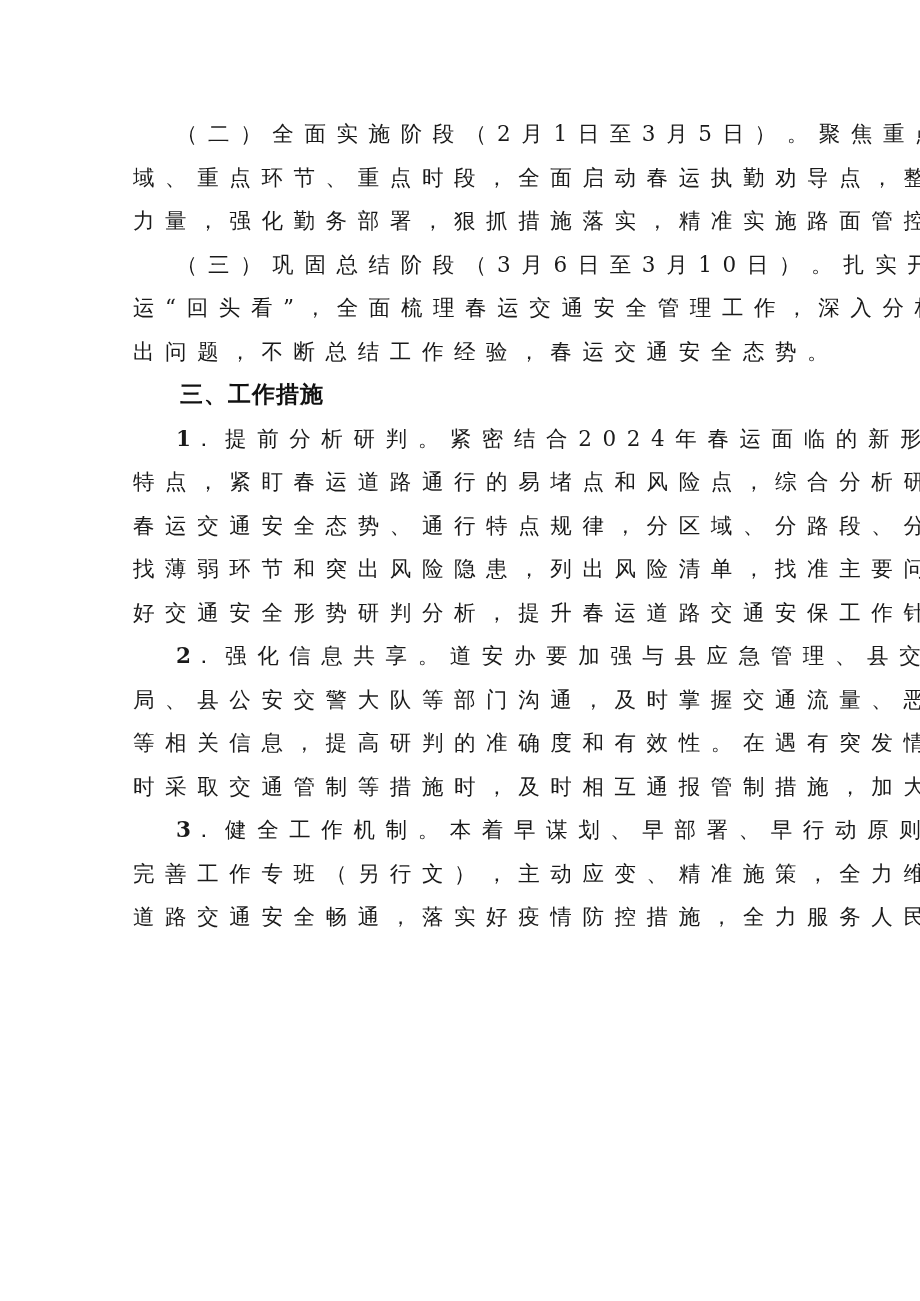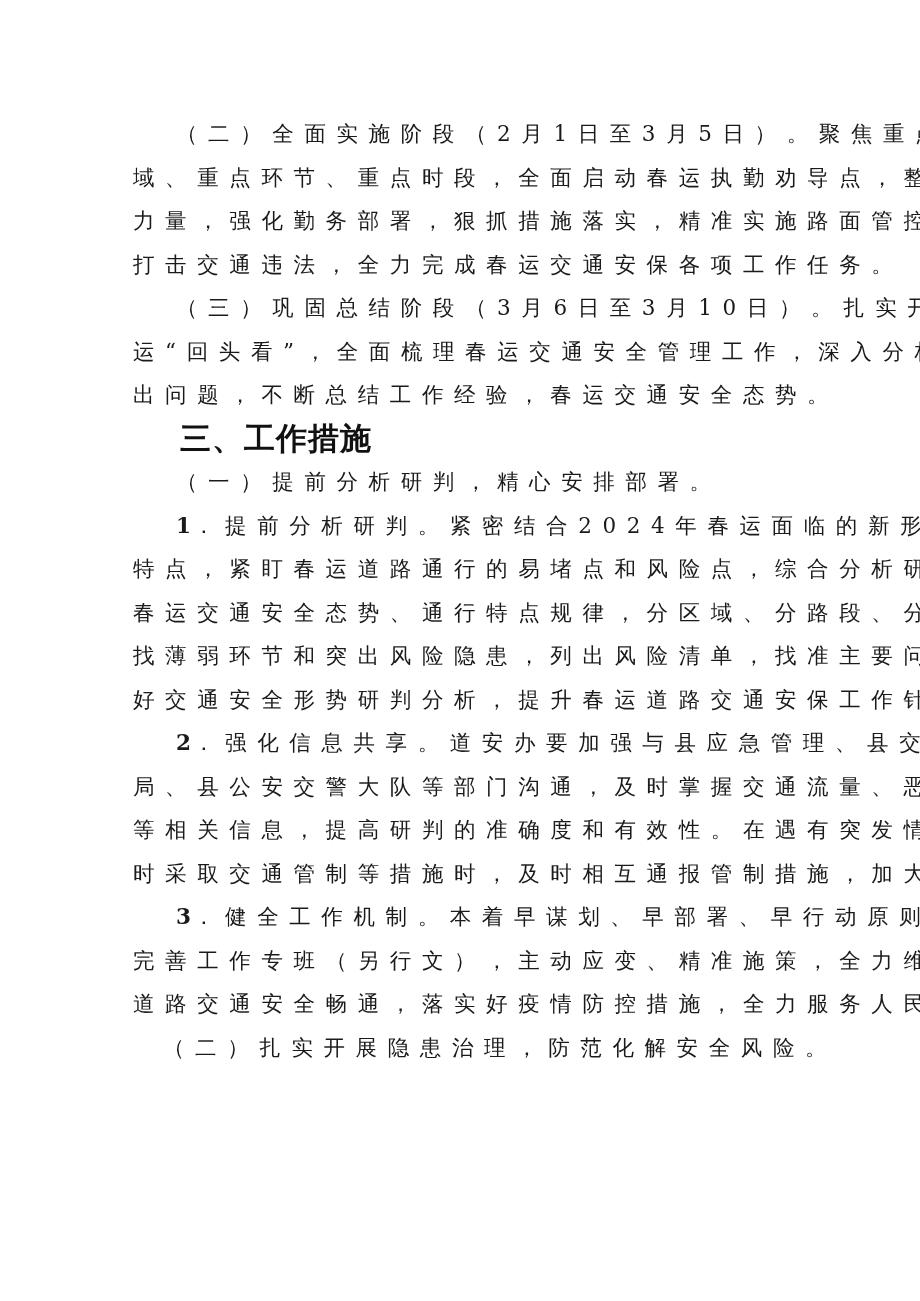--- a/index.html
+++ b/index.html
@@ -28,21 +28,21 @@
       letter-spacing: 10.6px;
       text-indent: 43px;
       margin: 0;
       text-align: justify;
       text-align-last: left;
       white-space: normal;
       word-break: break-all;
     }
     .section-heading {
       font-family: "DejaVu Sans", "Liberation Sans", sans-serif;
-      font-size: 31px;
+      font-size: 23px;
       font-weight: bold;
       line-height: 43.5px;
       letter-spacing: 1px;
       margin: 0;
       padding-left: 47px;
       color: #111;
     }
     .num {
       font-weight: bold;
       letter-spacing: 2px;
@@ -62,34 +62,30 @@
   </style>
 </head>
 <body>
 
 <div class="page">
 
   <div class="para" style="text-indent:0;">
     <span class="line"><span class="indent"></span><span>（二）全面实施阶段（2月1日至3月5日）。聚焦重点领</span></span>
     <span class="line">域、重点环节、重点时段，全面启动春运执勤劝导点，整合各方</span>
     <span class="line">力量，强化勤务部署，狠抓措施落实，精准实施路面管控、精准</span>
-    <span class="line">打击交通违法，全力完成春运交通安保各项工作任务。</span>
   </div>
 
   <div class="para" style="text-indent:0;">
     <span class="line"><span class="indent"></span><span>（三）巩固总结阶段（3月6日至3月10日）。扎实开展春</span></span>
     <span class="line">运“回头看”，全面梳理春运交通安全管理工作，深入分析道突</span>
     <span class="line">出问题，不断总结工作经验，春运交通安全态势。</span>
   </div>
 
   <h2 class="section-heading">三、工作措施</h2>
 
-  <div class="para" style="text-indent:0;">
-    <span class="line"><span class="indent"></span><span>（一）提前分析研判，精心安排部署。</span></span>
-  </div>
 
   <div class="para" style="text-indent:0;">
     <span class="line"><span class="indent"></span><span class="num">1</span><span>．提前分析研判。紧密结合2024年春运面临的新形势、新</span></span>
     <span class="line">特点，紧盯春运道路通行的易堵点和风险点，综合分析研判本地</span>
     <span class="line">春运交通安全态势、通行特点规律，分区域、分路段、分时段查</span>
     <span class="line">找薄弱环节和突出风险隐患，列出风险清单，找准主要问题，做</span>
     <span class="line">好交通安全形势研判分析，提升春运道路交通安保工作针对性、</span>
   </div>
 
   <div class="para" style="text-indent:0;">
@@ -98,17 +94,14 @@
     <span class="line">等相关信息，提高研判的准确度和有效性。在遇有突发情况需临</span>
     <span class="line">时采取交通管制等措施时，及时相互通报管制措施，加大交通信</span>
   </div>
 
   <div class="para" style="text-indent:0;">
     <span class="line"><span class="indent"></span><span class="num">3</span><span>．健全工作机制。本着早谋划、早部署、早行动原则，健全</span></span>
     <span class="line">完善工作专班（另行文），主动应变、精准施策，全力维护春运</span>
     <span class="line">道路交通安全畅通，落实好疫情防控措施，全力服务人民群众顺</span>
   </div>
 
-  <div class="para" style="text-indent:0;">
-    <span class="line"><span class="indent-sm"></span><span>（二）扎实开展隐患治理，防范化解安全风险。</span></span>
-  </div>
 
 </div>
 
 </body></html>

